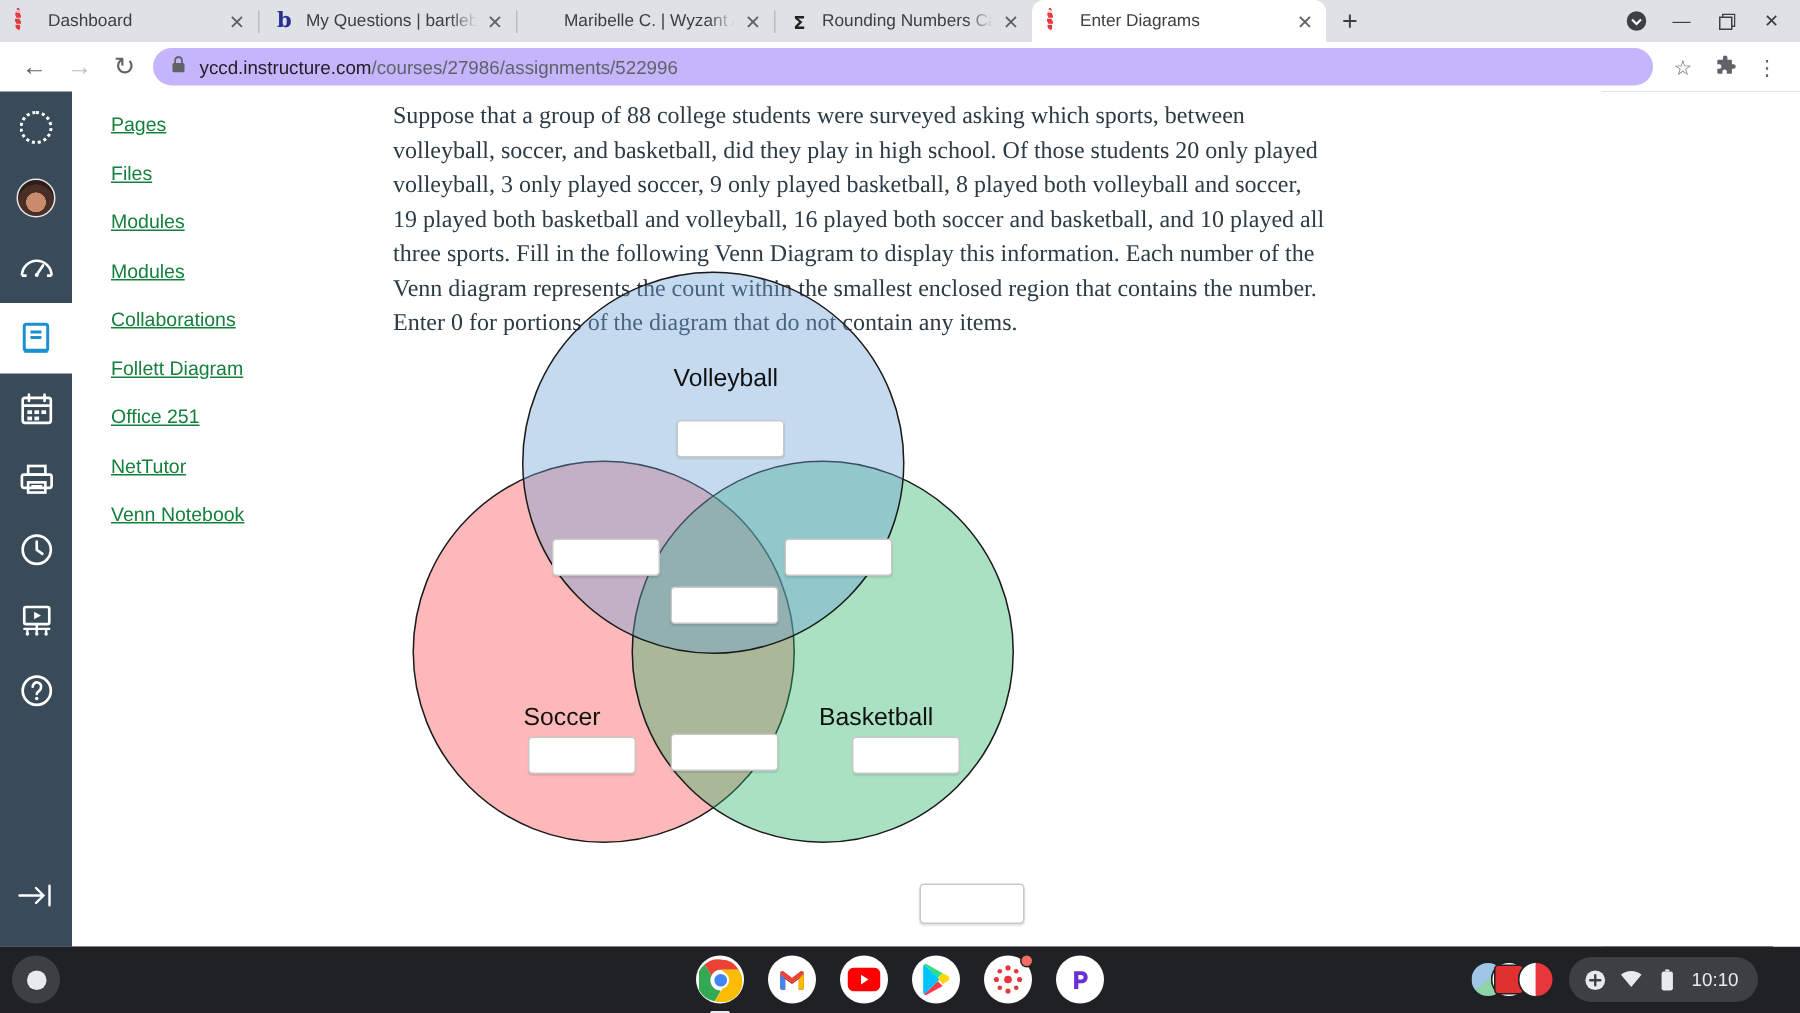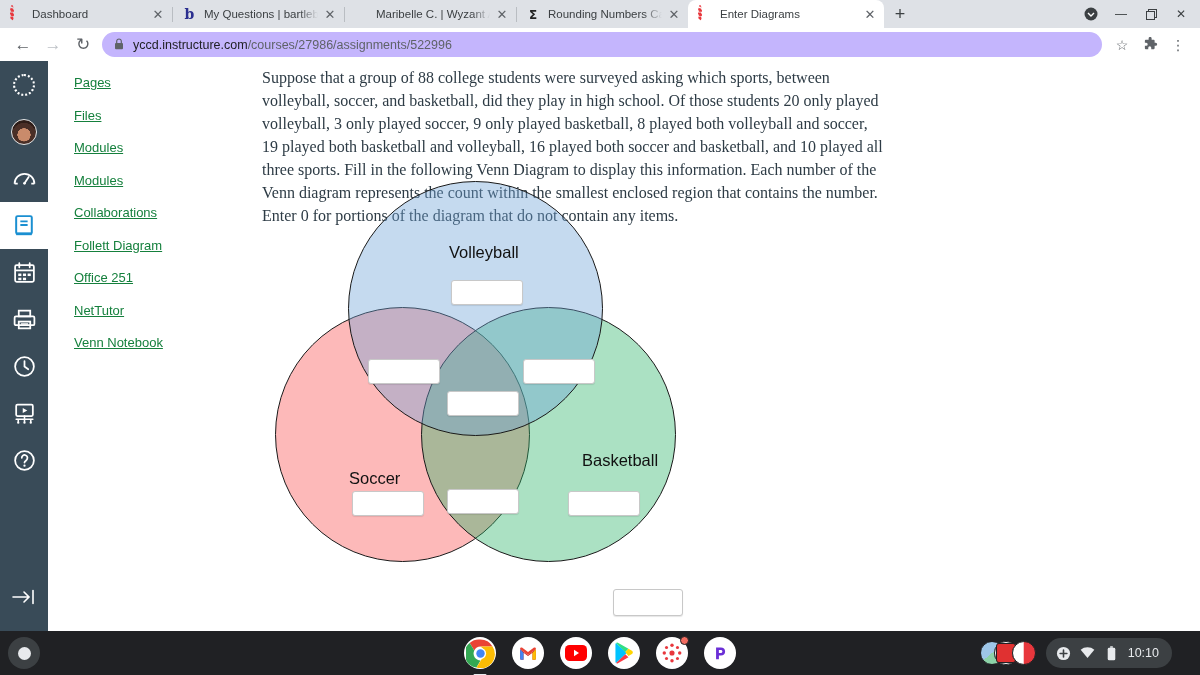--- a/index.html
+++ b/index.html
@@ -104,21 +104,21 @@
 
   
   .venn { position:absolute; left:10px; top:120px; width:440px; height:400px; }
   .circle { position:absolute; border:1.6px solid #1a1a1a; border-radius:50%; }
   .c-volley { left:90px; top:0px;   width:255px; height:255px; background:rgba(110,163,214,0.40); }
   .c-soccer { left:17px;  top:126px; width:255px; height:255px; background:rgba(249,80,80,0.40); }
   .c-basket { left:163px; top:126px; width:255px; height:255px; background:rgba(44,180,106,0.40); }
   .v-label { position:absolute; font-size:16.5px; color:#111; white-space:nowrap; }
   .l-volley { left:174px; top:62px;margin-left:17px; }
   .l-soccer { left:91px;  top:288px; }
-  .l-basket { left:288px; top:270px;margin-left:36px; }
+  .l-basket { left:288px; top:288px; }
   .v-input {
     position:absolute; width:72px; height:25px; background:#fff;
     border:1px solid #c8c8c8; border-radius:3px;
     box-shadow:0 1px 1px rgba(0,0,0,0.10);
     font-size:12px; color:#222; padding:0 5px;
     font-family:"Liberation Sans", sans-serif;
   }
   .i-volley   { left:193px; top:99px; }
   .i-soccer   { left:94px;  top:310px; }
   .i-basket   { left:310px; top:310px; }

